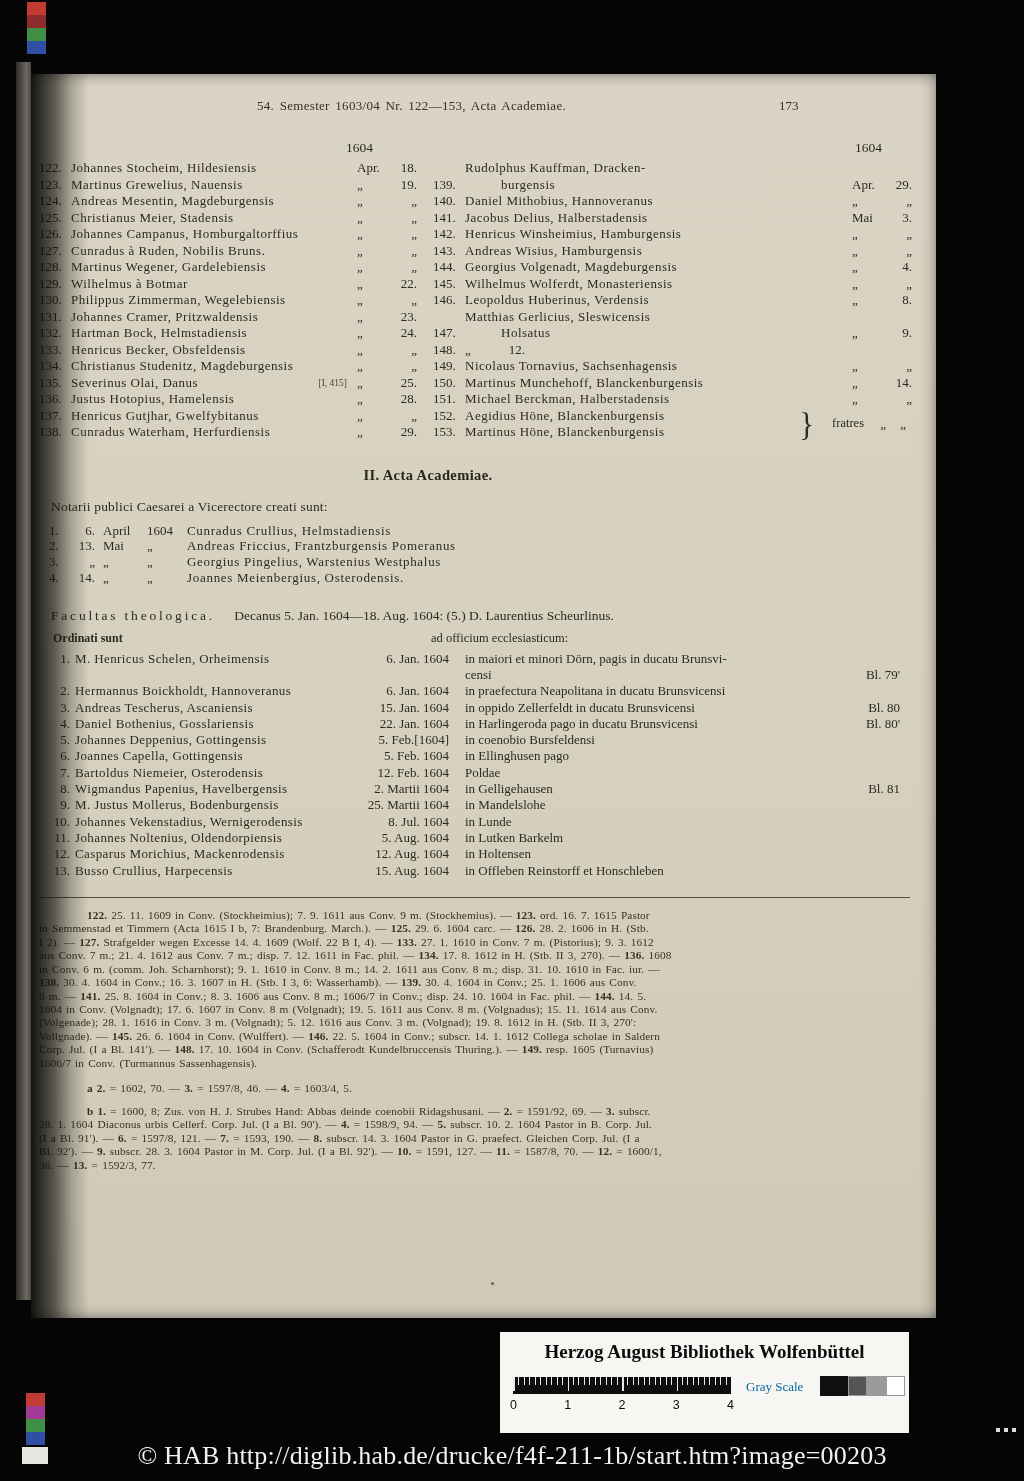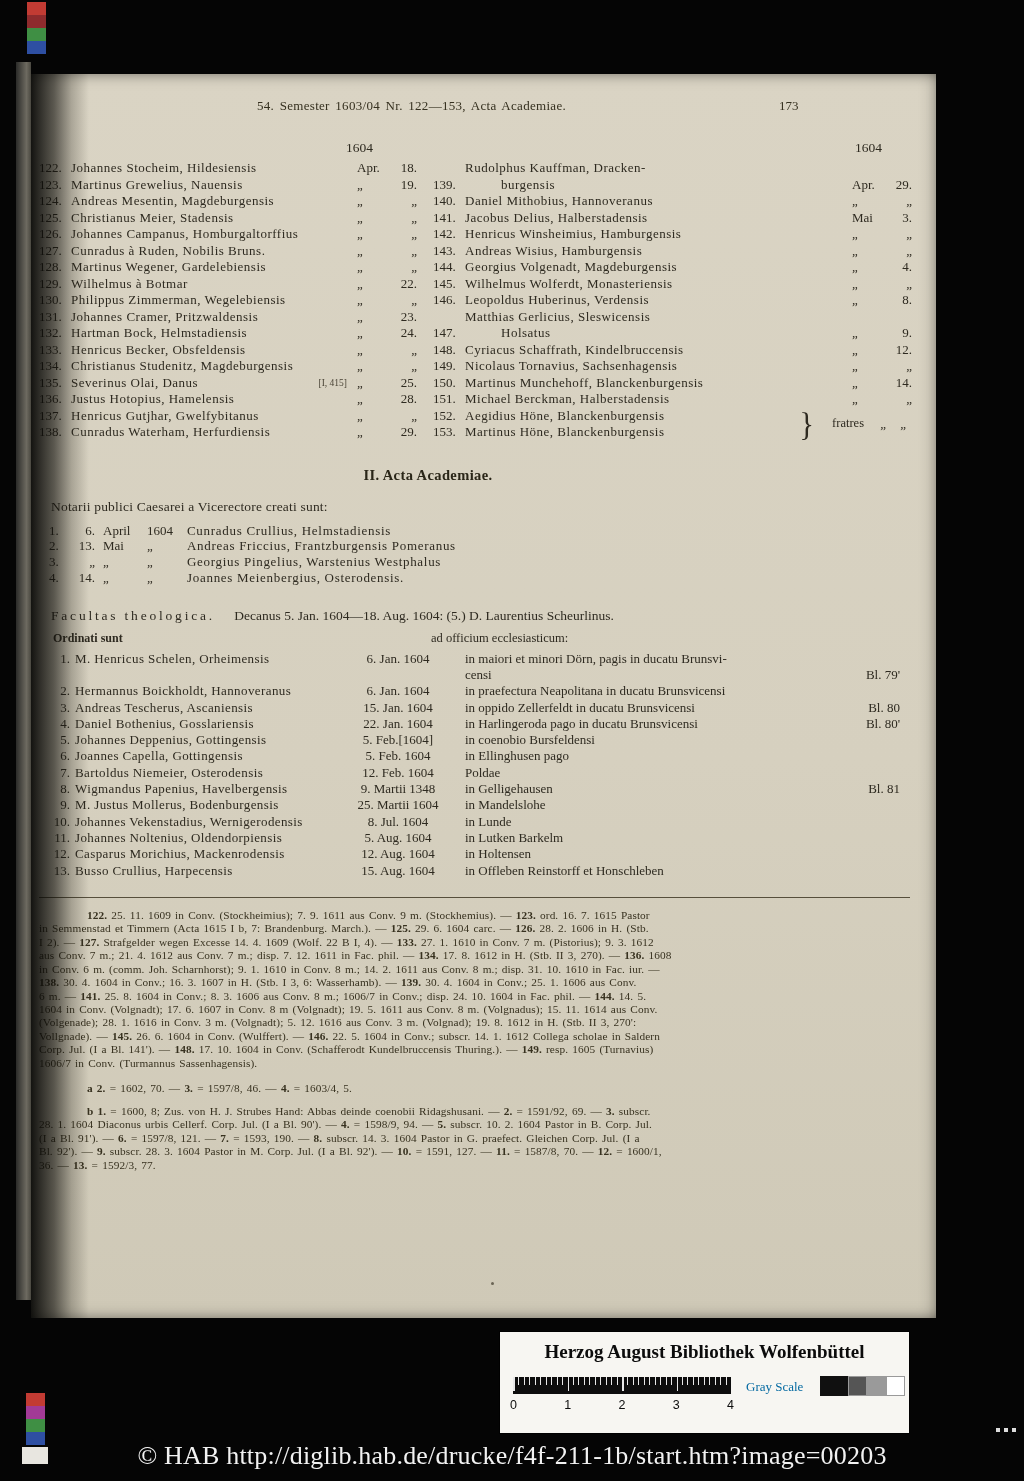--- a/index.html
+++ b/index.html
@@ -59,21 +59,21 @@
   .nrow .nname{letter-spacing:.7px;margin-left:2px;}
   .fac-heading{margin-top:22px;padding-left:12px;font-size:13.5px;height:17px;white-space:nowrap;}
   .fac-name{letter-spacing:2.8px;margin-right:16px;}
   .fac-cols{position:relative;margin-top:6px;height:16px;}
   .fc-left{position:absolute;left:14px;font-weight:700;font-size:12px;}
   .fc-right{position:absolute;left:392px;font-size:12.5px;}
   .ordinations{margin-top:4px;}
   .orow{position:relative;display:flex;align-items:flex-start;font-size:13px;line-height:16.3px;}
   .orow .no{flex:none;width:36px;text-align:right;padding-right:5px;}
   .orow .oname{flex:none;width:272px;letter-spacing:.4px;}
-  .orow .odate{flex:none;width:102px;text-align:center;font-family:Liberation Serif, serif;}
+  .orow .odate{flex:none;width:102px;text-align:right;font-family:Liberation Serif, serif;}
   .orow .oplace{flex:1;margin-left:16px;padding-right:70px;}
   .oplace2{display:block;}
   .orow .oref{position:absolute;right:12px;bottom:0;line-height:16.3px;}
   .fn-rule{margin:18px 2px 0 0;border-top:1px solid #564f3c;}
   .fn-main{margin-top:11px;}
   .fn-line{font-size:11.3px;line-height:13.45px;letter-spacing:.1px;word-spacing:1.2px;color:#37311f;}
   .fn-main .fn-line:first-child{text-indent:48px;}
   .fn-a{margin-top:12px;padding-left:48px;}
   .fn-b{margin-top:9px;}
   .fn-b .fn-line:first-child{text-indent:48px;}
@@ -330,21 +330,20 @@
 
             <div class="mrow">
               <span class="no">147.</span>
               <span class="nm"><span class="nm1">Matthias Gerlicius, Sleswicensis</span><span class="nm2">Holsatus</span></span>
               <span class="mm">„</span>
               <span class="dd">9.</span>
             </div>
 
             <div class="mrow">
               <span class="no">148.</span>
-              <span class="nm"><span class="nm1">Cyriacus Schaffrath, Kindelbruccensis</span></span>
               <span class="mm">„</span>
               <span class="dd">12.</span>
             </div>
 
             <div class="mrow">
               <span class="no">149.</span>
               <span class="nm"><span class="nm1">Nicolaus Tornavius, Sachsenhagensis</span></span>
               <span class="mm">„</span>
               <span class="dd">„</span>
             </div>
@@ -485,21 +484,21 @@
             <span class="no">7.</span>
             <span class="oname">Bartoldus Niemeier, Osterodensis</span>
             <span class="odate">12. Feb. 1604</span>
             <span class="oplace"><span>Poldae</span></span>
 
           </div>
 
           <div class="orow">
             <span class="no">8.</span>
             <span class="oname">Wigmandus Papenius, Havelbergensis</span>
-            <span class="odate">9. Martii 1348</span>
+            <span class="odate">2. Martii 1604</span>
             <span class="oplace"><span>in Gelligehausen</span></span>
             <span class="oref">Bl. 81</span>
           </div>
 
           <div class="orow">
             <span class="no">9.</span>
             <span class="oname">M. Justus Mollerus, Bodenburgensis</span>
             <span class="odate">25. Martii 1604</span>
             <span class="oplace"><span>in Mandelslohe</span></span>
 

